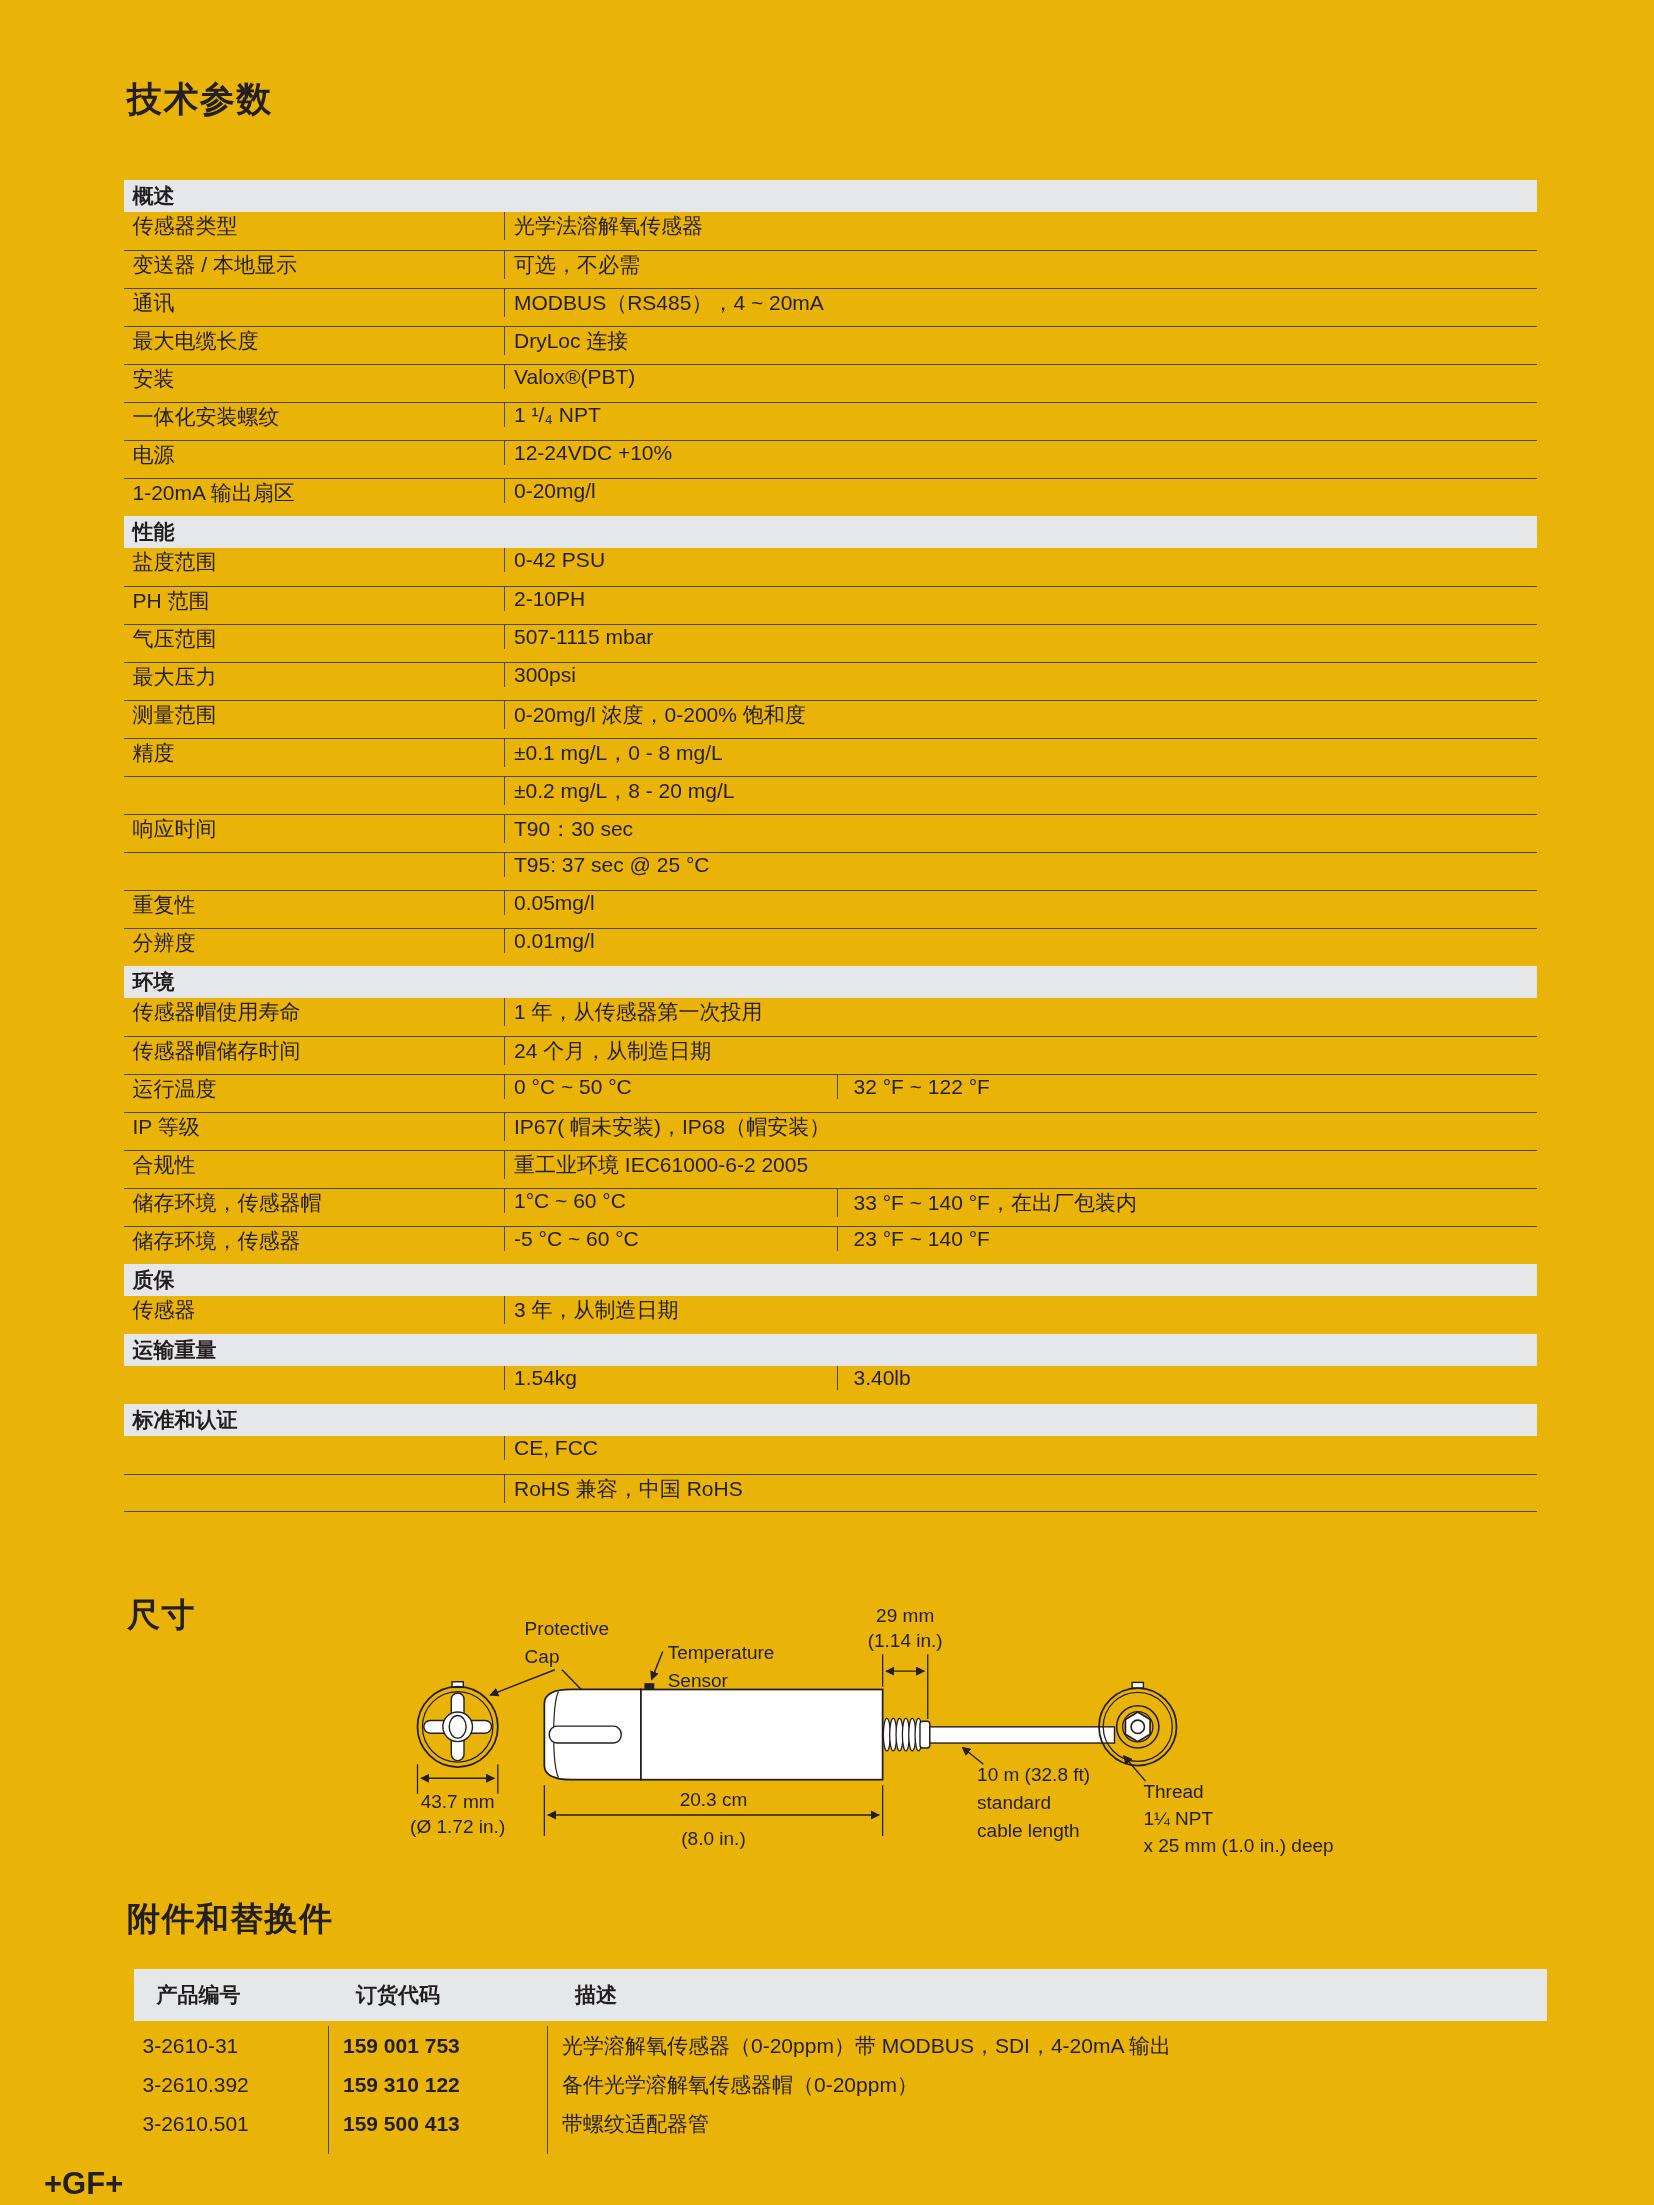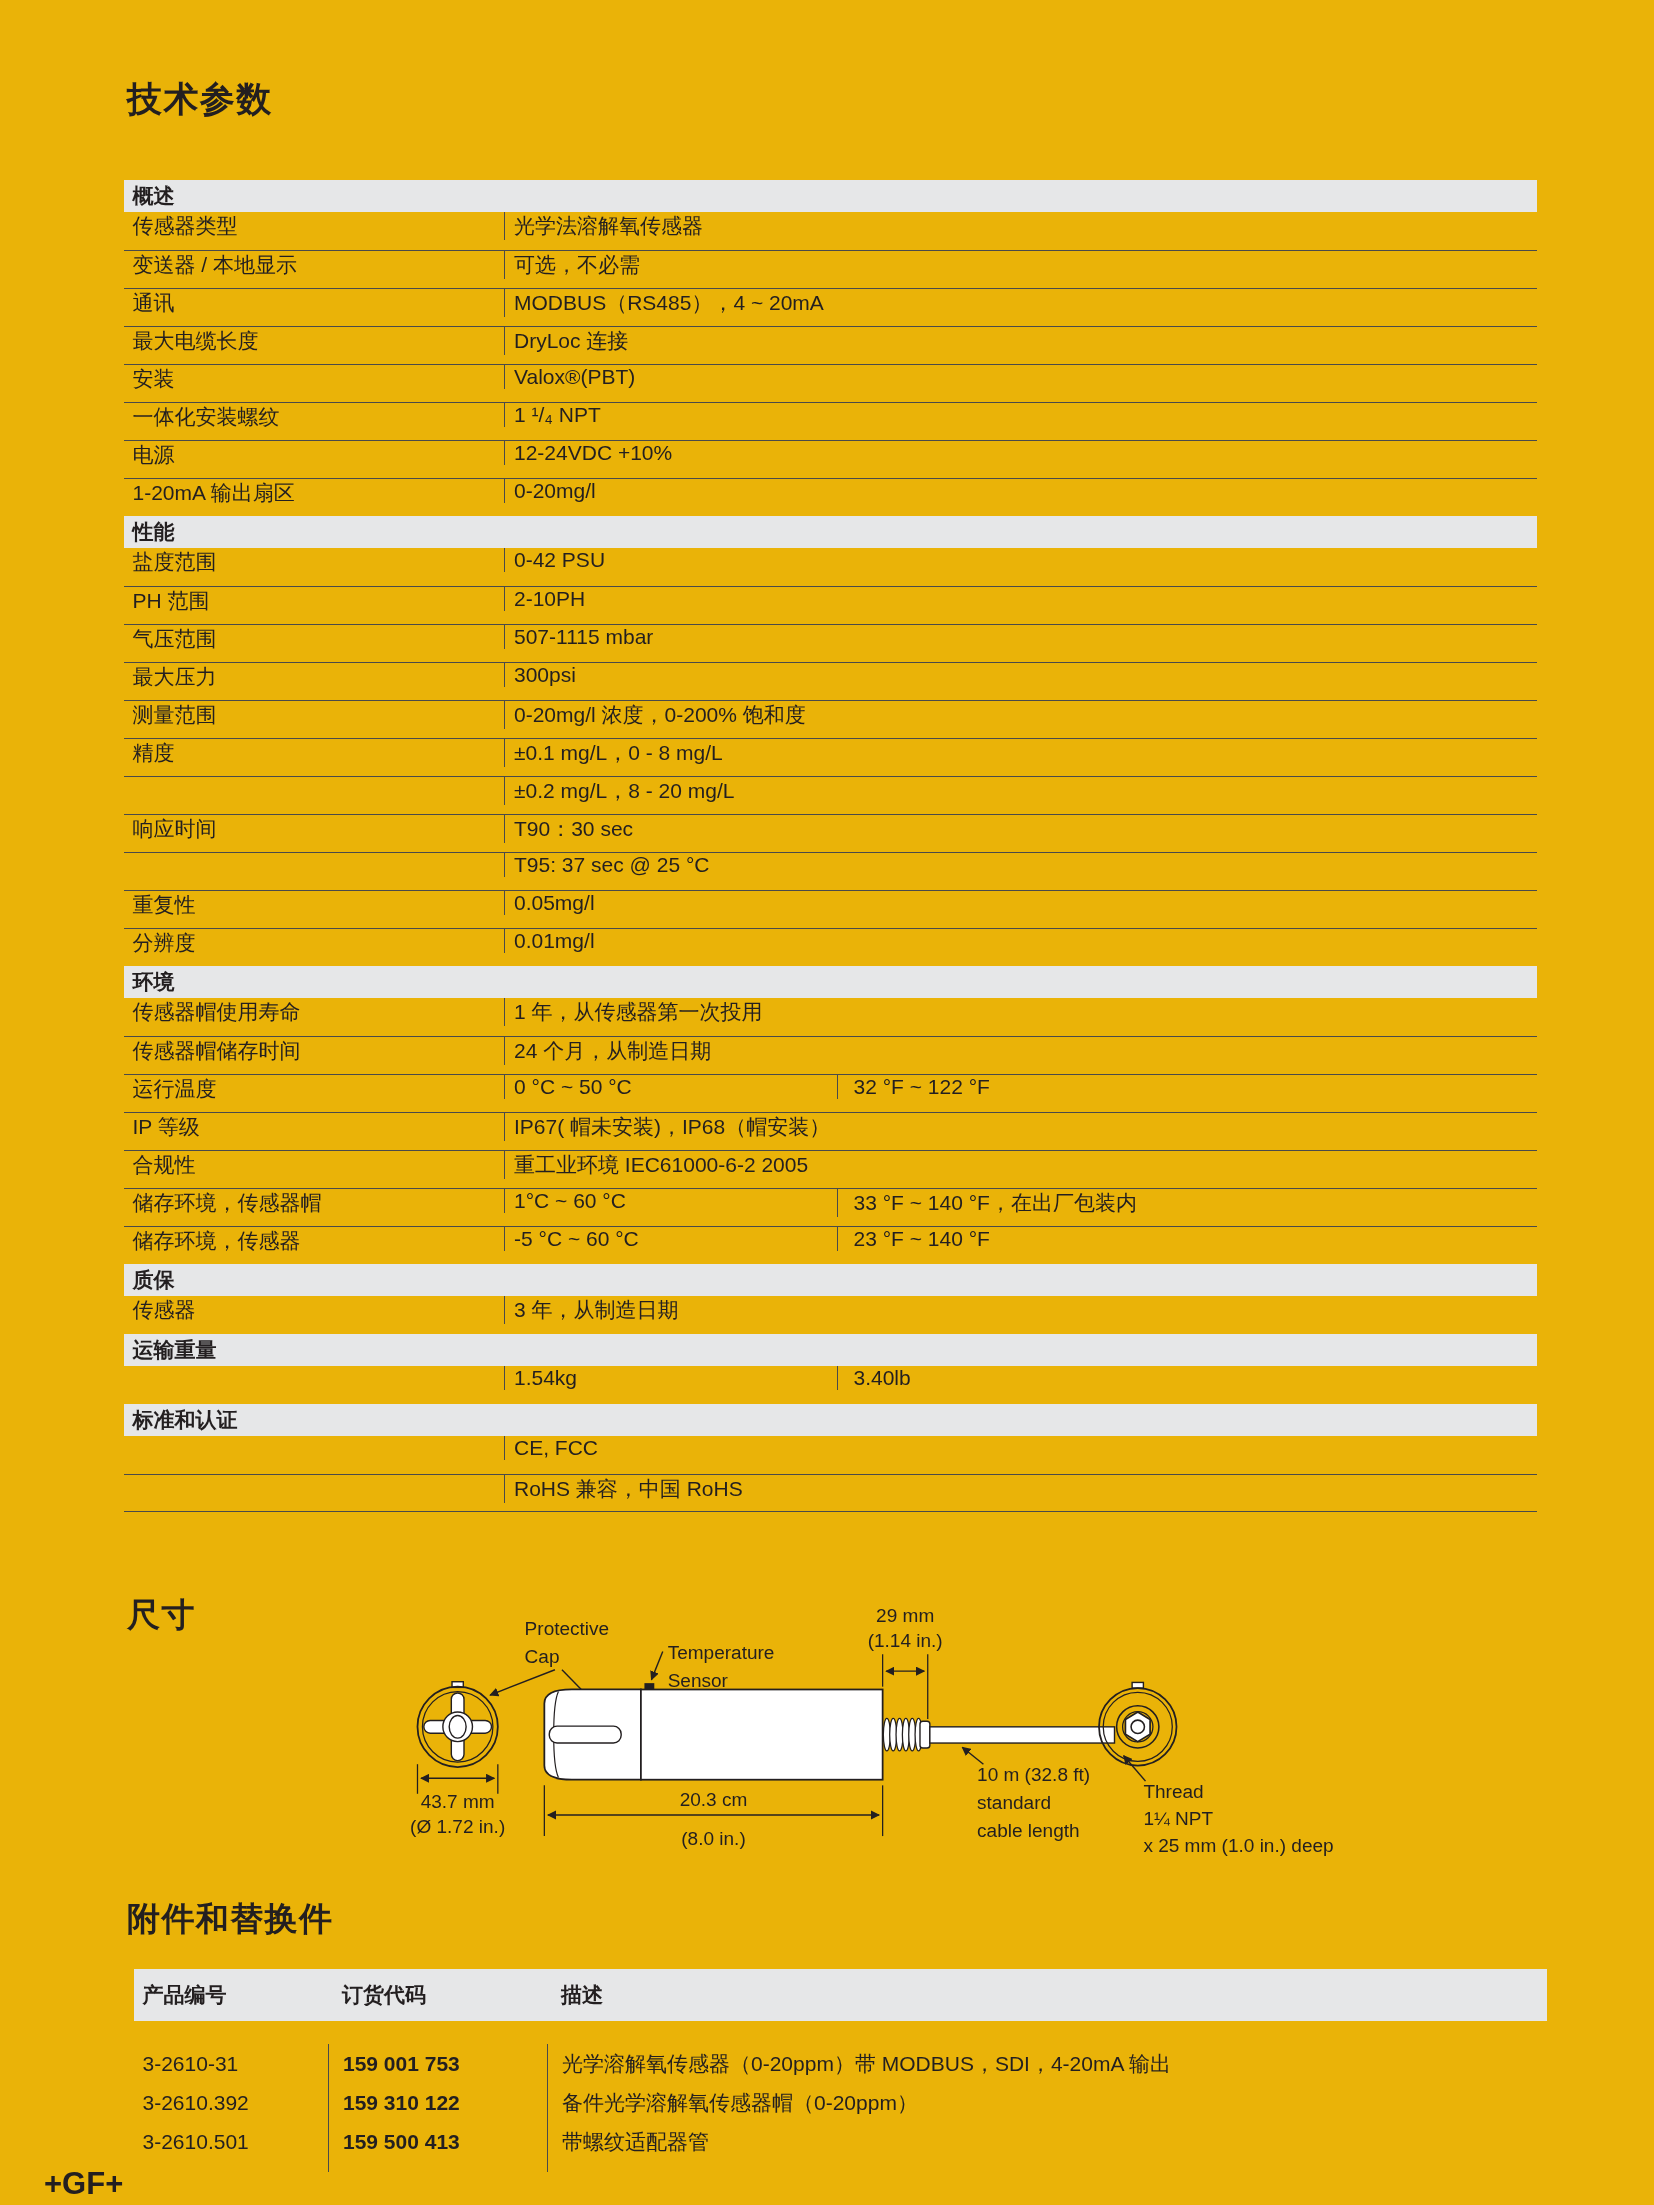--- a/index.html
+++ b/index.html
@@ -26,24 +26,24 @@
   .drawing svg{display:block;width:100%;height:100%;}
   svg .ln{stroke:#231f20;fill:none;}
   svg .shape{stroke:#231f20;fill:#ffffff;}
   svg .dark{fill:#231f20;stroke:none;}
   svg text{font-family:"Liberation Sans","DejaVu Sans",sans-serif;font-size:27px;fill:#231f20;}
   svg text.mid{text-anchor:middle;}
 
   .acc-table{position:absolute;left:134px;top:1969px;width:1413px;}
   .acc-head{background:#e6e7e8;height:52px;display:flex;align-items:center;
             font-weight:bold;font-size:21px;box-sizing:border-box;}
-  .acc-head .h1{width:194px;padding-left:8.5px;box-sizing:border-box;}
+  .acc-head .h1{width:194px;padding-left:8.5px;box-sizing:border-box;margin-left:14px;}
   .acc-head .h2{width:219px;padding-left:14px;box-sizing:border-box;}
   .acc-head .h3{flex:1;padding-left:14px;box-sizing:border-box;}
-  .acc-body{display:flex;min-height:128px;margin-top:23px;}
+  .acc-body{display:flex;min-height:128px;margin-top:5px;}
   .ab{box-sizing:border-box;font-size:21px;line-height:39px;}
   .ab.b1{width:194px;padding-left:8.5px;}
   .ab.b2{width:219px;border-left:1.4px solid #4a4a4a;padding-left:14px;font-weight:bold;}
   .ab.b3{flex:1;border-left:1.4px solid #4a4a4a;padding-left:14px;}
 </style>
 </head>
 <body>
 
 <div class="page">
 

